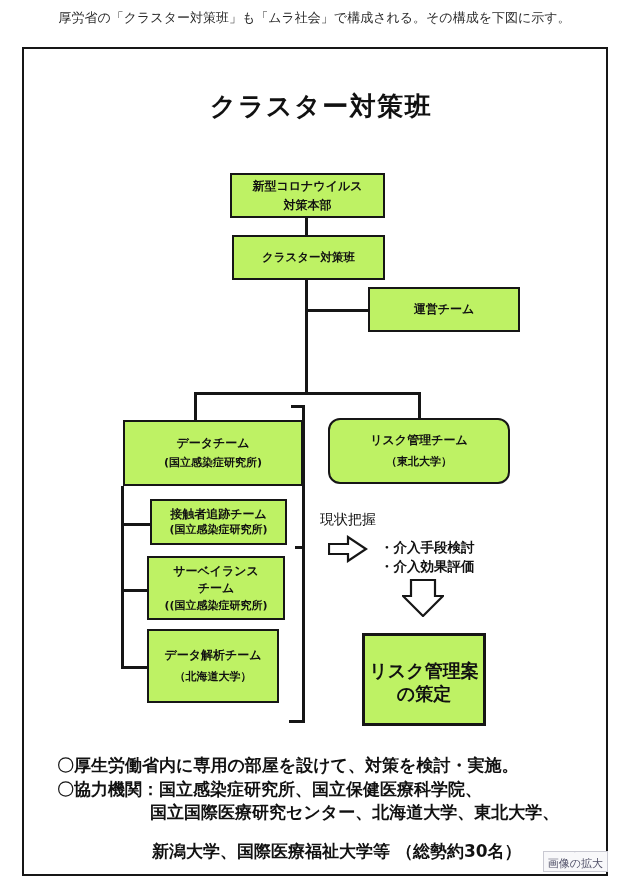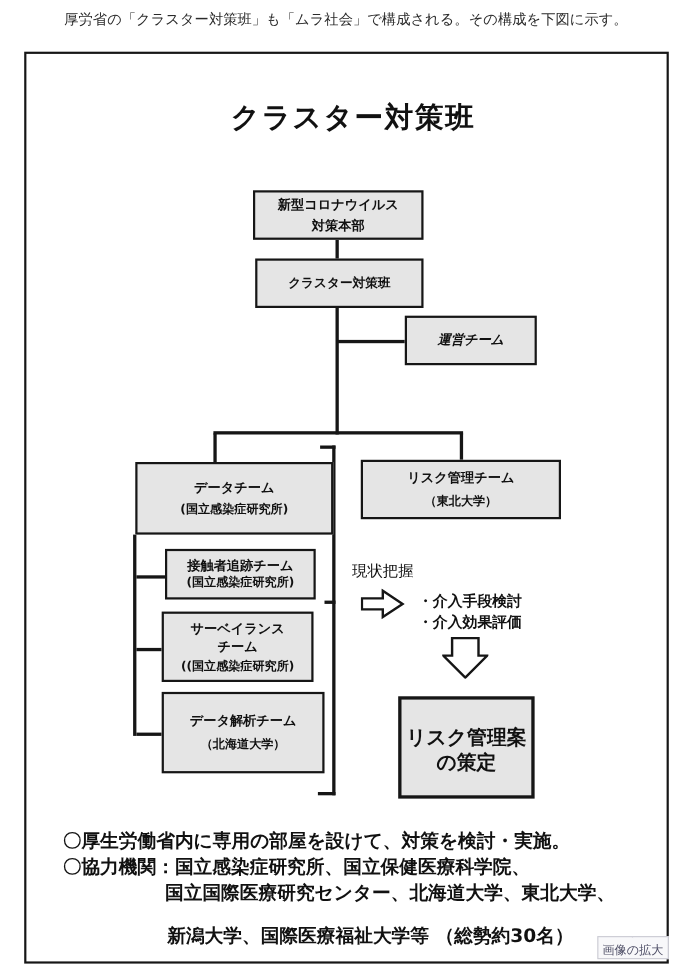--- a/index.html
+++ b/index.html
@@ -1,30 +1,30 @@
 <!DOCTYPE html>
 <html><head>
 <meta charset="utf-8">
 <style>
   * { margin:0; padding:0; box-sizing:border-box; }
   html,body { width:629px; height:890px; background:#fff; font-family:"DejaVu Sans",sans-serif; color:#1a1a1a; }
   .caption { position:absolute; top:9px; left:0; width:629px; text-align:center; font-size:13px; color:#2a2a2a; }
   .frame { position:absolute; left:22px; top:47px; width:586px; height:829px; border:2px solid #161616; background:#fff; }
   .dtitle { position:absolute; top:40px; left:6px; width:100%; text-align:center; font-size:26px; font-weight:bold; letter-spacing:1.5px; color:#111; }
-  .box { position:absolute; border:2px solid #161616; background:#e5e5e5; display:flex; flex-direction:column; align-items:center; justify-content:center; text-align:center; font-weight:bold; color:#111; font-size:12px; }
+  .box { position:absolute; border:2px solid #161616; background:#bef264; display:flex; flex-direction:column; align-items:center; justify-content:center; text-align:center; font-weight:bold; color:#111; font-size:12px; }
   .box div { white-space:nowrap; }
   .box .paren { font-size:11px; }
   .b-honbu { left:206px; top:124px; width:155px; height:45px; line-height:19px; }
   .b-cluster { left:208px; top:186px; width:153px; height:45px; font-size:11.5px; }
-  .b-unei { left:344px; top:238px; width:120px; height:45px;font-style:italic; }
+  .b-unei { left:344px; top:238px; width:152px; height:45px; }
   .b-data { left:79px; top:371px; width:180px; height:66px; line-height:20px;margin-left:20px; }
-  .b-risk { left:304px; top:369px; width:182px; height:54px; line-height:21px; }
+  .b-risk { left:304px; top:369px; width:182px; height:66px; line-height:21px;border-radius:12px; }
   .b-contact { left:126px; top:450px; width:137px; height:46px; line-height:16px; border-width:2.5px; }
   .b-surv { left:123px; top:507px; width:138px; height:64px; line-height:17px; border-width:2.5px; }
-  .b-analysis { left:123px; top:580px; width:148px; height:74px; line-height:21px; border-width:2.5px; }
+  .b-analysis { left:123px; top:580px; width:132px; height:74px; line-height:21px; border-width:2.5px; }
   .b-plan { left:338px; top:584px; width:124px; height:93px; font-size:18px; line-height:23px; padding-top:5px; border-width:3px; }
   .ln { position:absolute; background:#161616; }
   .lbl-genjo { position:absolute; left:296px; top:462px; font-size:14px; font-weight:normal; color:#111; }
   .bullets { position:absolute; left:356px; top:489px; font-size:13.5px; font-weight:bold; line-height:19px; color:#111; }
   .arrow-right { position:absolute; left:304px; top:486px; }
   .arrow-down { position:absolute; left:378px; top:530px; }
   .notes { position:absolute; left:33px; top:705px; font-size:17px; font-weight:bold; line-height:23.5px; color:#111; white-space:nowrap; }
   .notes .n3 { margin-left:93px; }
   .notes .n4 { margin-left:95px;margin-top:15px; }
   .magnify { position:absolute; right:-2px; bottom:2px; height:21px; display:flex; align-items:center; gap:3px; padding:0 4px; border:1px solid #c9c9d2; background:#f8f8fa; color:#4e4e66; font-size:11px;flex-direction:column; }

